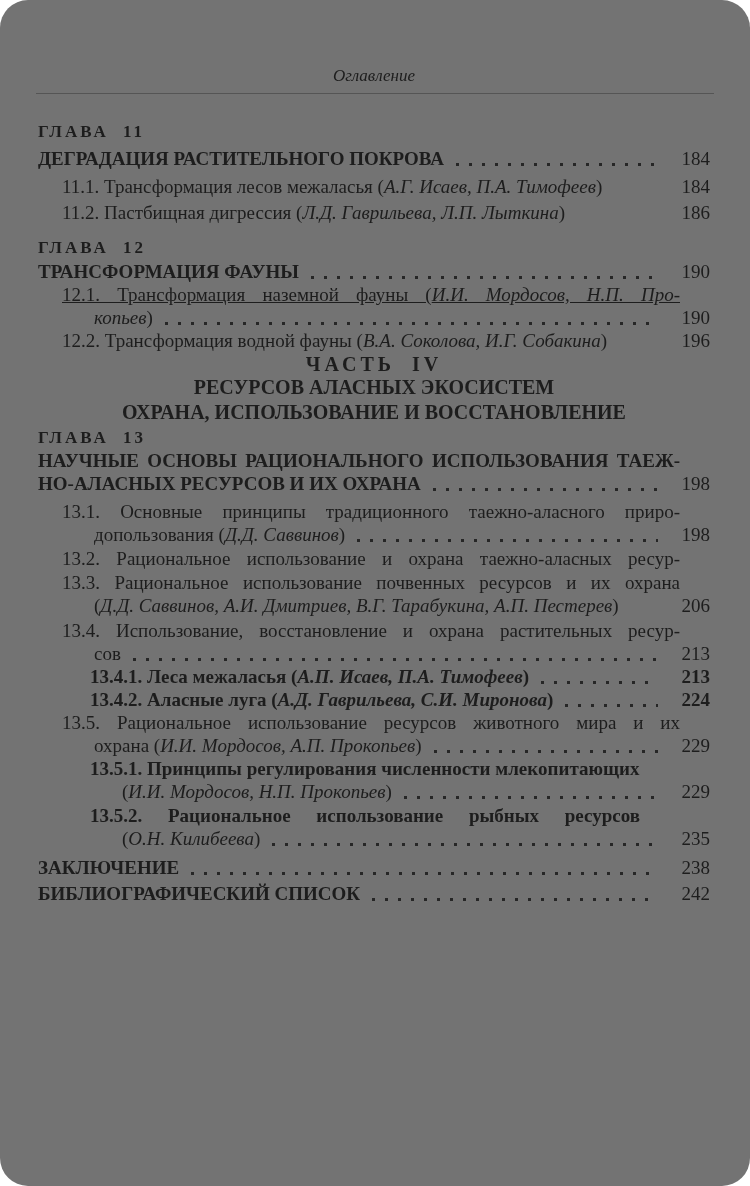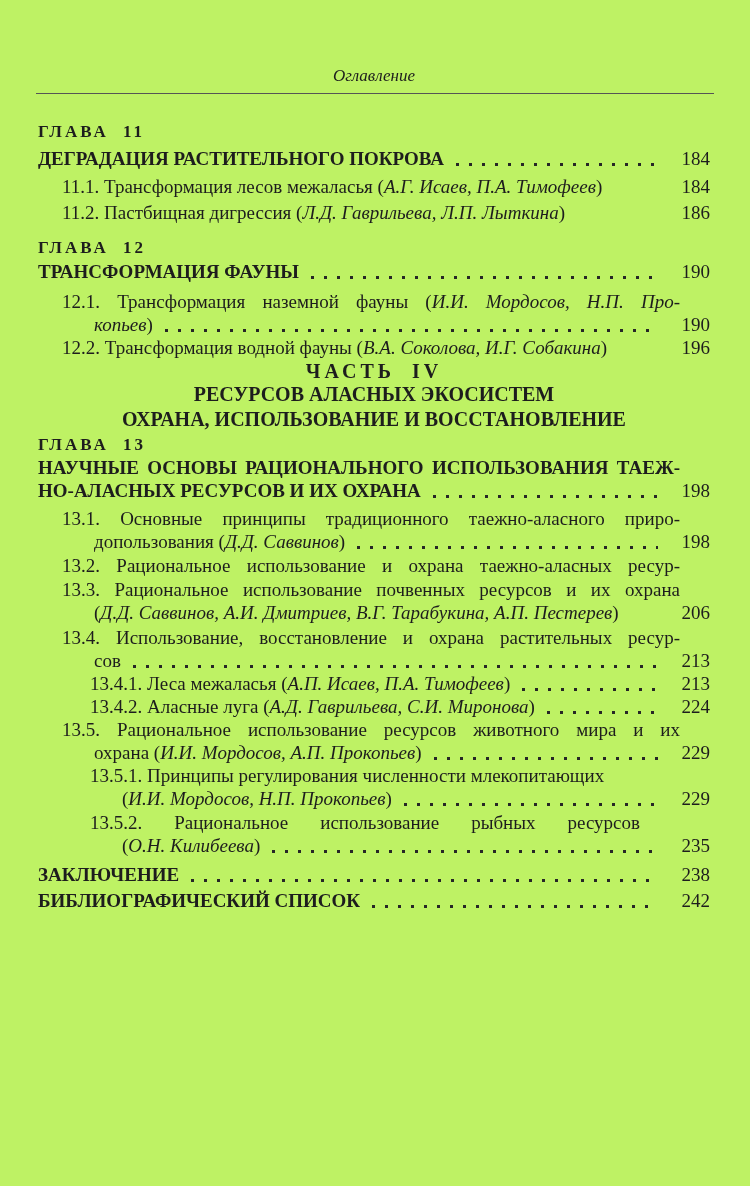--- a/index.html
+++ b/index.html
@@ -1,46 +1,47 @@
 <!DOCTYPE html>
 <html><head>
 <meta charset="utf-8">
 <style>
   html,body{margin:0;padding:0;}
   .page{
     width:750px;height:1186px;overflow:hidden;position:relative;
-    background:#bef264;color:#1d1d1d;
+    background:#737373;color:#1d1d1d;
     font-family:"Liberation Serif","DejaVu Serif",serif;
+    border-radius:28px;
   }
   .inner{padding:66px 40px 0 38px;}
   .rh{text-align:center;font-style:italic;font-size:17px;line-height:20px;}
   .rule{border:none;border-top:1.6px solid #555;margin:7px -4px 0 -2px;}
   .chap-head{text-align:left;font-weight:bold;font-size:17px;letter-spacing:3px;word-spacing:7px;line-height:20px;}
   .part-head{text-align:center;font-weight:bold;font-size:20px;letter-spacing:4px;word-spacing:8px;line-height:24px;}
   .part-title{text-align:center;font-weight:bold;font-size:20px;line-height:23px;}
   .row{display:flex;align-items:center;font-size:19px;line-height:23px;}
   .line{font-size:19px;line-height:23px;}
   .bold{font-weight:bold;}
   .just{text-align:justify;text-align-last:justify;}
   .jm{margin-right:30px;}
   .jm2{margin-right:70px;}
   .ind1{padding-left:24px;}
   .cont1{padding-left:56px;}
-  .ind2{padding-left:52px;}
+  .ind2{padding-left:52px;font-weight:bold;}
   .cont2{padding-left:84px;}
   .gap{flex:1;}
   .lead{
     flex:1;align-self:flex-end;height:3px;margin:0 10px 4px 12px;
     background:repeating-linear-gradient(90deg,#262626 0,#262626 2.6px,transparent 2.6px,transparent 13px);
   }
   .pg{flex:0 0 auto;min-width:42px;text-align:right;white-space:nowrap;}
   i{font-style:italic;}
   
   .mt28{margin-top:28px;} .mt14{margin-top:14px;} .mt8{}
-  .mt7{margin-top:7px;} .mt6{margin-top:6px;} .mt5{margin-top:5px;}
+  .mt7{text-decoration:underline;} .mt6{margin-top:6px;} .mt5{margin-top:5px;}
   .mt4{margin-top:4px;} .mt3{margin-top:3px;} .mt2{margin-top:2px;} .mt1{margin-top:1px;}
 </style>
 </head>
 <body>
 
 <div class="page">
   <div class="inner">
 
     <div class="rh">Оглавление</div>
     <hr class="rule">

